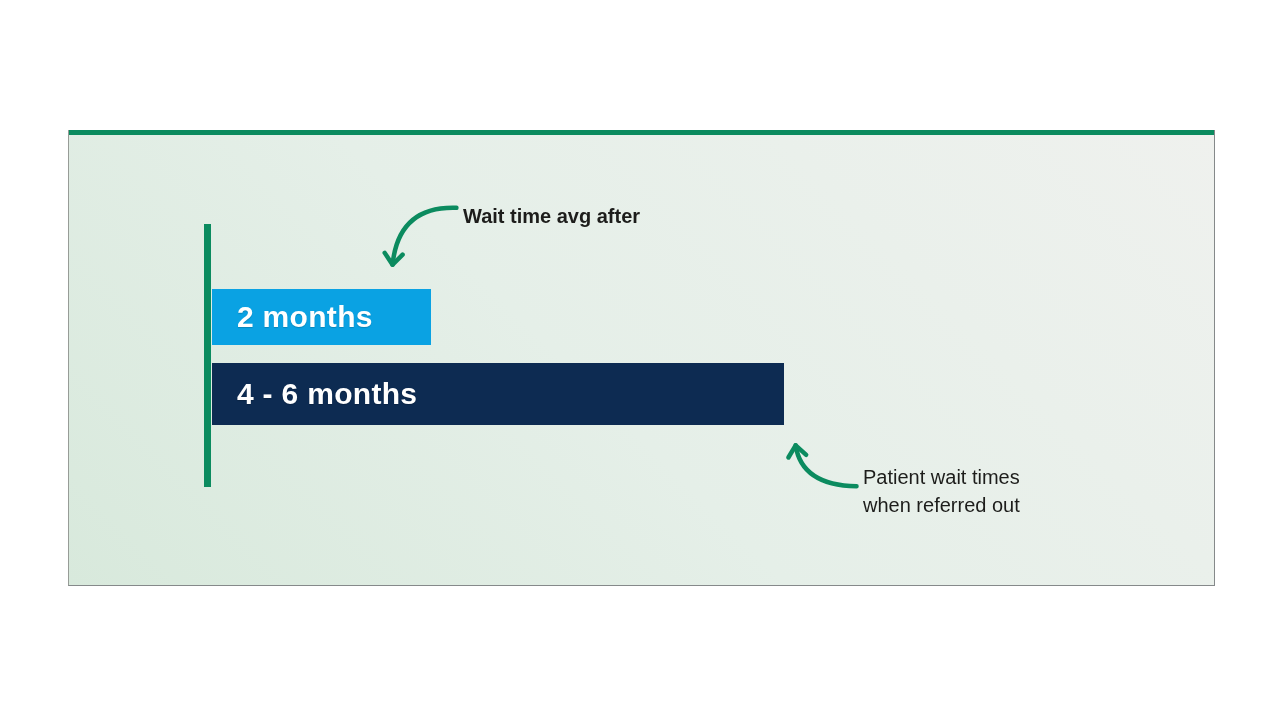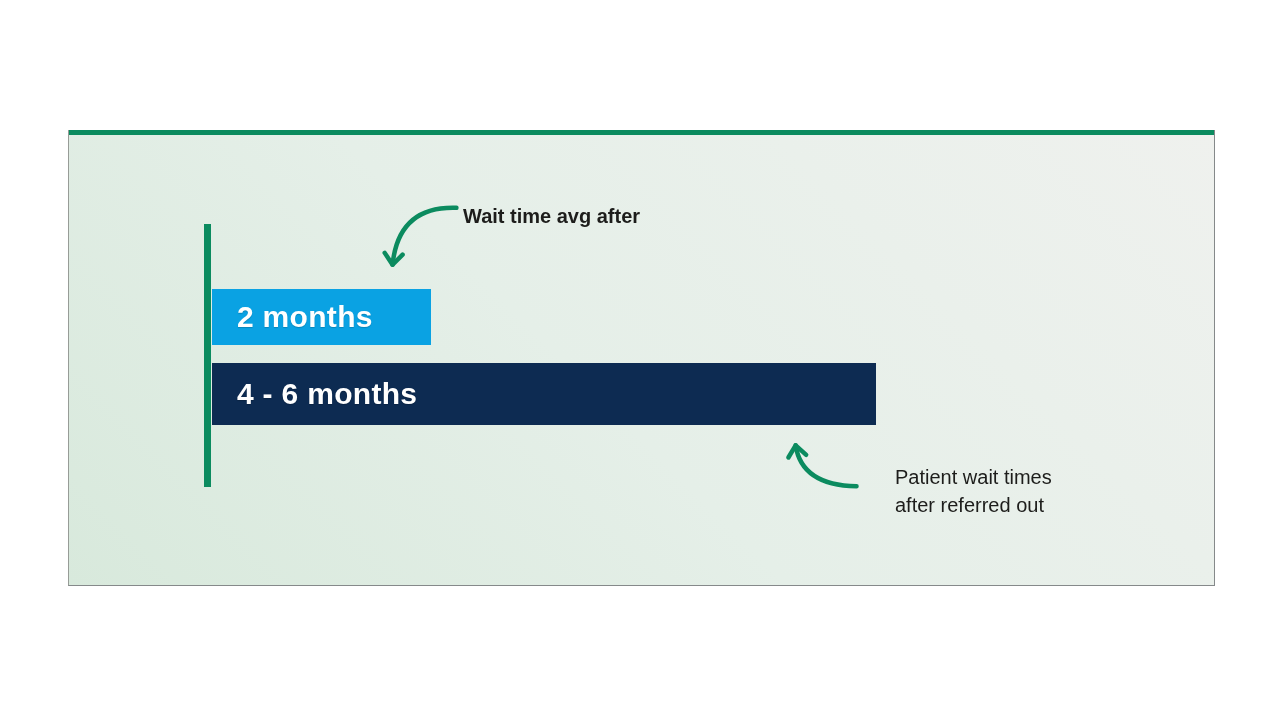--- a/index.html
+++ b/index.html
@@ -44,50 +44,50 @@
   .bar-top { top: 159px; height: 56px; }
   .bar-bottom { top: 233px; height: 62px; }
   .annotation {
     position: absolute;
     color: #1D1D1B;
     font-size: 20px;
     line-height: 28px;
     white-space: nowrap;
   }
   .annotation-top { left: 394px; top: 72px; }
-  .annotation-bottom { left: 794px; top: 333px; margin-left: 32px; }
+  .annotation-bottom { left: 794px; top: 333px; }
   .arrow-layer {
     position: absolute;
     left: 0; top: 0;
     width: 100%; height: 100%;
     pointer-events: none;
   }
 </style>
 </head>
 <body>
 
 <div class="panel">
   <div class="top-accent" style="background: rgb(11, 139, 95);"></div>
   <div class="axis-line" style="background: rgb(11, 139, 95);"></div>
 
   <div class="bar bar-top" style="width: 219px; background: rgb(10, 162, 227);">
     <span>2 months</span>
   </div>
 
-  <div class="bar bar-bottom" style="width: 664px; background: rgb(13, 43, 82);">
+  <div class="bar bar-bottom" style="width: 572px; background: rgb(13, 43, 82);">
     <span>4 - 6 months</span>
   </div>
 
   <div class="annotation annotation-top" style="color: rgb(29, 29, 27); font-weight: bold;">
     <div>Wait time avg after</div>
   </div>
 
   <div class="annotation annotation-bottom" style="color: rgb(29, 29, 27);">
     <div>Patient wait times</div>
-    <div>after referred out</div>
+    <div>when referred out</div>
   </div>
 
   <svg class="arrow-layer" viewBox="0 0 1147 456" xmlns="http://www.w3.org/2000/svg">
     <defs>
       <marker id="arrowhead" markerUnits="userSpaceOnUse" viewBox="-14 -14 28 28" markerWidth="28" markerHeight="28" refX="0" refY="0" orient="auto">
         <path class="accent-stroke" d="M -11 -9 L 0 0 L -11 9" fill="none" stroke-width="4.5" stroke-linecap="round" stroke-linejoin="round" stroke="#0B8B5F"></path>
       </marker>
     </defs>
     <path class="accent-stroke" d="M 388 78 Q 330 76 324 135" fill="none" stroke-width="4.5" stroke-linecap="round" marker-end="url(#arrowhead)" stroke="#0B8B5F"></path>
     <path class="accent-stroke" d="M 789 357 Q 734 356 728 316" fill="none" stroke-width="4.5" stroke-linecap="round" marker-end="url(#arrowhead)" stroke="#0B8B5F"></path>

